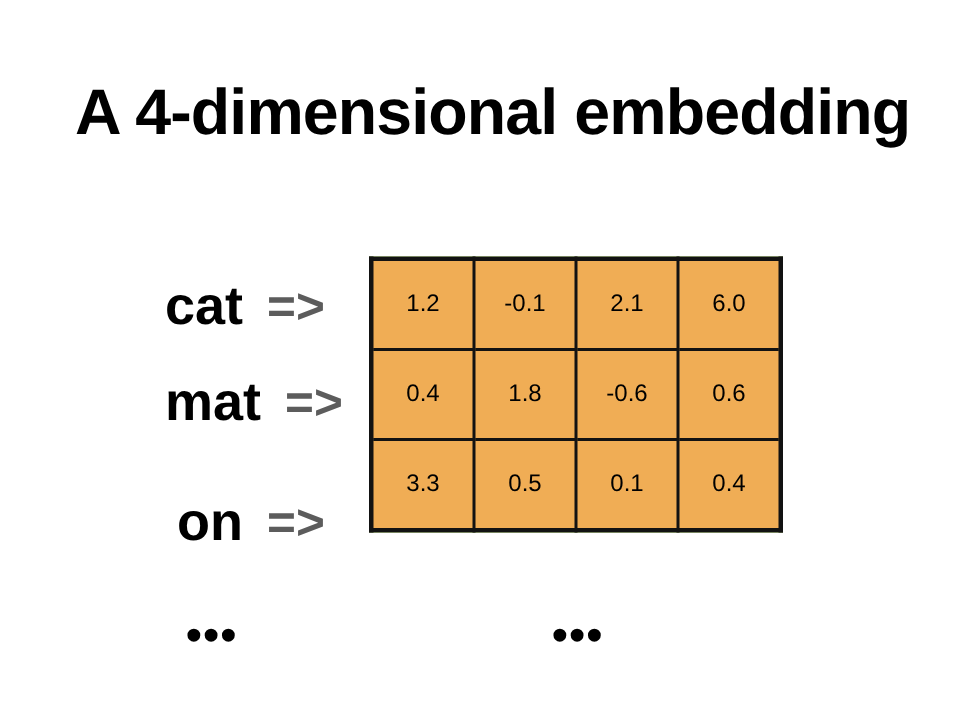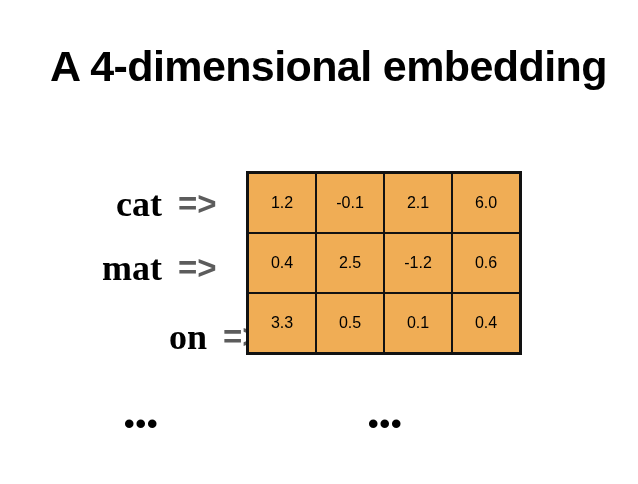--- a/index.html
+++ b/index.html
@@ -23,21 +23,21 @@
     top: 0;
     width: 638px;
     height: 484px;
     background: #ffffff;
   }
 
   
   #slide-title {
     position: absolute;
     left: 50px;
-    top: 41px;
+    top: 50px;
     width: 556px;
     text-align: center;
     font-family: "Liberation Sans", sans-serif;
     font-weight: bold;
     font-size: 43px;
     line-height: 50px;
     letter-spacing: -0.6px;
     color: #000000;
     white-space: nowrap;
   }
@@ -46,25 +46,25 @@
   .word-row {
     position: absolute;
     left: 0;
     width: 236px;
     height: 64px;
     display: flex;
     align-items: center;
     justify-content: flex-end;
   }
   #word-row-0 { top: 172px; }
-  #word-row-1 { top: 236px; }
-  #word-row-2 { top: 305px; padding-left: 45px; }
+  #word-row-1 { top: 236px; margin-left: 12px; }
+  #word-row-2 { top: 316px; }
 
   .word-label {
-    font-family: Liberation Serif, serif;
+    font-family: Liberation Sans, sans-serif;
     font-weight: bold;
     font-size: 36px;
     line-height: 38px;
     color: #000000;
     white-space: nowrap;
   }
 
   .arrow-glyph {
     font-family: "Liberation Sans", sans-serif;
     font-weight: bold;
@@ -140,22 +140,22 @@
   <table id="embedding-matrix">
     <tbody>
       <tr>
         <td>1.2</td>
         <td>-0.1</td>
         <td>2.1</td>
         <td>6.0</td>
       </tr>
       <tr>
         <td>0.4</td>
-        <td>2.5</td>
-        <td>-1.2</td>
+        <td>1.8</td>
+        <td>-0.6</td>
         <td>0.6</td>
       </tr>
       <tr>
         <td>3.3</td>
         <td>0.5</td>
         <td>0.1</td>
         <td>0.4</td>
       </tr>
     </tbody>
   </table>

